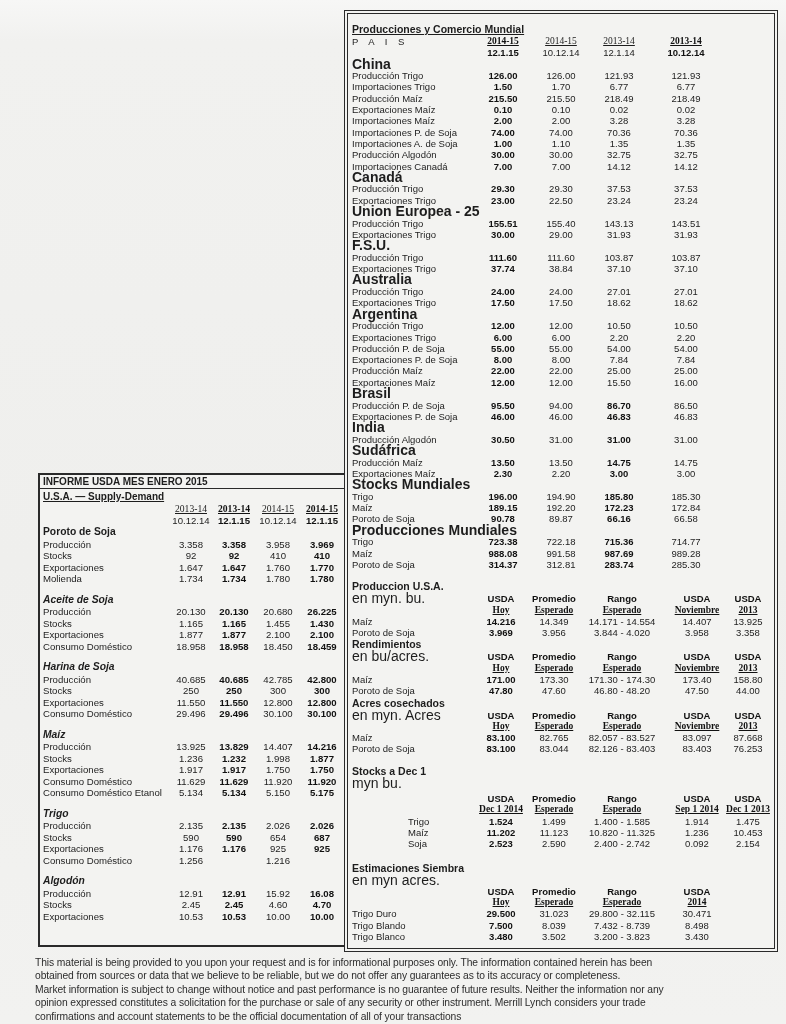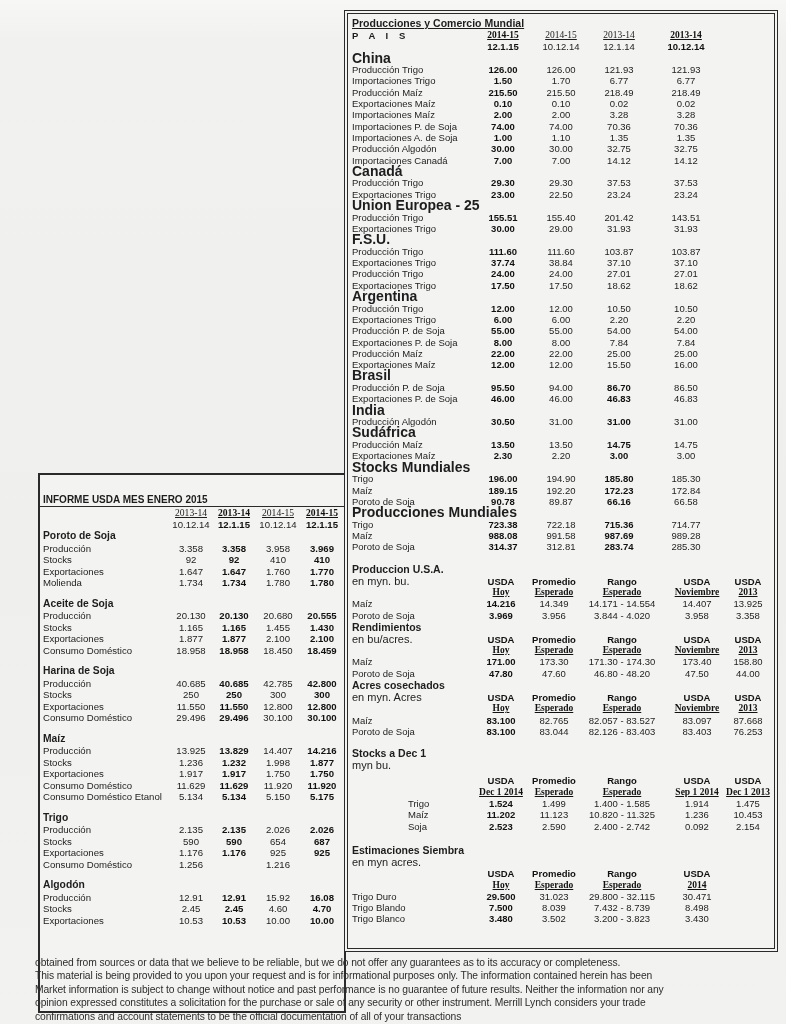--- a/index.html
+++ b/index.html
@@ -8,62 +8,63 @@
     background:#f1f1ef;
     font-family:"Liberation Sans","DejaVu Sans",sans-serif;
     color:#1d1d1d;
   }
   .page{position:absolute;inset:0;
     background:linear-gradient(180deg,#f7f7f6 0%,#f1f1ef 4%,#efefed 55%,#f2f2f0 100%);}
   
   .world-box{
     position:absolute;left:344px;top:10px;width:434px;height:942px;
     border:4px double #2a2a2a;background:#f3f3f1;box-sizing:border-box;
-    padding:2px 2px 0 4px;
+    padding:8px 2px 0 4px;
   }
   .w-title{font-size:10.5px;font-weight:bold;text-decoration:underline;
     height:14px;line-height:14px;white-space:nowrap;}
   .wgrid{display:grid;grid-template-columns:119px 64px 52px 64px 70px;}
   .ugrid{display:grid;grid-template-columns:118px 62px 44px 92px 58px 44px;}
   .w-row{height:11.3px;line-height:11.3px;font-size:9.5px;}
   .w-name{height:11.6px;line-height:11.6px;font-size:14px;font-weight:bold;white-space:nowrap;}
   .us-name{height:13px;line-height:13px;font-size:10.5px;font-weight:bold;white-space:nowrap;}
-  .pais{letter-spacing:4px;font-weight:bold;}
+  .pais{letter-spacing:4px;font-weight:normal;}
   
   .usda-box{
-    position:absolute;left:38px;top:473px;width:308px;height:540px;
+    position:absolute;left:38px;top:473px;width:308px;height:474px;
     border:2px solid #2a2a2a;background:#f3f3f1;box-sizing:border-box;
-    padding:18px 1px 0 3px;
+    padding:0 1px 0 3px;
   }
   .l-title{font-size:10px;font-weight:bold;height:13px;line-height:13px;
     border-bottom:1px solid #2a2a2a;margin:0 -1px 0 -3px;padding-left:3px;white-space:nowrap;}
   .l-subtitle{font-size:10px;font-weight:bold;text-decoration:underline;
     height:13px;line-height:13px;margin-top:1px;white-space:nowrap;}
   .lgrid{display:grid;grid-template-columns:127px 42px 44px 44px 44px;}
   .l-row{height:11.5px;line-height:11.5px;font-size:9.6px;}
   .l-name{height:12.5px;line-height:12.5px;font-size:10.3px;font-weight:bold;white-space:nowrap;}
-  .sec-gap{margin-top:9px;}
+  .sec-gap{margin-top:9px;font-style:italic;}
   
   .lab{text-align:left;white-space:nowrap;overflow:visible;}
   .num{text-align:center;white-space:nowrap;}
   .b{font-weight:bold;color:#111;}
   .u{text-decoration:underline;font-family:Liberation Serif, serif;}
-  .unit{font-size:11px;}
+  .unit{font-size:14px;}
   .ind{padding-left:56px;}
   
   .disclaimer{position:absolute;left:35px;top:956px;width:724px;
     font-size:10.3px;line-height:13.4px;color:#2d2d2d;letter-spacing:-0.1px;}
 </style>
 </head>
 <body>
 
 <div class="page">
 
   <div class="usda-box">
     <div class="l-title">INFORME USDA MES ENERO 2015</div>
+    <div class="l-subtitle">U.S.A. —  Supply-Demand</div>
     <div id="usda-header">
         <div class="lgrid l-row">
           <div class="lab"></div>
           <div class="num u">2013-14</div>
           <div class="num u b">2013-14</div>
           <div class="num u">2014-15</div>
           <div class="num u b">2014-15</div>
         </div>
         <div class="lgrid l-row">
           <div class="lab"></div>
@@ -102,21 +103,21 @@
           <div class="num b">1.734</div>
           <div class="num">1.780</div>
           <div class="num b">1.780</div>
         </div>
         <div class="l-name sec-gap">Aceite de Soja</div>
         <div class="lgrid l-row">
           <div class="lab">Producción</div>
           <div class="num">20.130</div>
           <div class="num b">20.130</div>
           <div class="num">20.680</div>
-          <div class="num b">20.555</div>
+          <div class="num b">26.225</div>
         </div>
         <div class="lgrid l-row">
           <div class="lab">Stocks</div>
           <div class="num">1.165</div>
           <div class="num b">1.165</div>
           <div class="num">1.455</div>
           <div class="num b">1.430</div>
         </div>
         <div class="lgrid l-row">
           <div class="lab">Exportaciones</div>
@@ -347,21 +348,21 @@
           <div class="num b">23.00</div>
           <div class="num">22.50</div>
           <div class="num">23.24</div>
           <div class="num">23.24</div>
         </div>
         <div class="w-name">Union Europea - 25</div>
         <div class="wgrid w-row">
           <div class="lab">Producción Trigo</div>
           <div class="num b">155.51</div>
           <div class="num">155.40</div>
-          <div class="num">201.42</div>
+          <div class="num">143.13</div>
           <div class="num">143.51</div>
         </div>
         <div class="wgrid w-row">
           <div class="lab">Exportaciones Trigo</div>
           <div class="num b">30.00</div>
           <div class="num">29.00</div>
           <div class="num">31.93</div>
           <div class="num">31.93</div>
         </div>
         <div class="w-name">F.S.U.</div>
@@ -372,20 +373,21 @@
           <div class="num">103.87</div>
           <div class="num">103.87</div>
         </div>
         <div class="wgrid w-row">
           <div class="lab">Exportaciones Trigo</div>
           <div class="num b">37.74</div>
           <div class="num">38.84</div>
           <div class="num">37.10</div>
           <div class="num">37.10</div>
         </div>
+        <div class="w-name">Australia</div>
         <div class="wgrid w-row">
           <div class="lab">Producción Trigo</div>
           <div class="num b">24.00</div>
           <div class="num">24.00</div>
           <div class="num">27.01</div>
           <div class="num">27.01</div>
         </div>
         <div class="wgrid w-row">
           <div class="lab">Exportaciones Trigo</div>
           <div class="num b">17.50</div>
@@ -697,20 +699,20 @@
           <div class="lab">Trigo Blanco</div>
           <div class="num b">3.480</div>
           <div class="num">3.502</div>
           <div class="num">3.200 - 3.823</div>
           <div class="num">3.430</div>
         </div>
       </div>
   </div>
 
   <div class="disclaimer" id="disclaimer">
+      <div class="dline">This material is being provided to you upon your request and is for informational purposes only. The information contained herein has been</div>
       <div class="dline">obtained from sources or data that we believe to be reliable, but we do not offer any guarantees as to its accuracy or completeness.</div>
-      <div class="dline">This material is being provided to you upon your request and is for informational purposes only. The information contained herein has been</div>
       <div class="dline">Market information is subject to change without notice and past performance is no guarantee of future results. Neither the information nor any</div>
       <div class="dline">opinion expressed constitutes a solicitation for the purchase or sale of any security or other instrument. Merrill Lynch considers your trade</div>
       <div class="dline">confirmations and account statements to be the official documentation of all of your transactions</div>
     </div>
 
 </div>
 
 </body></html>

